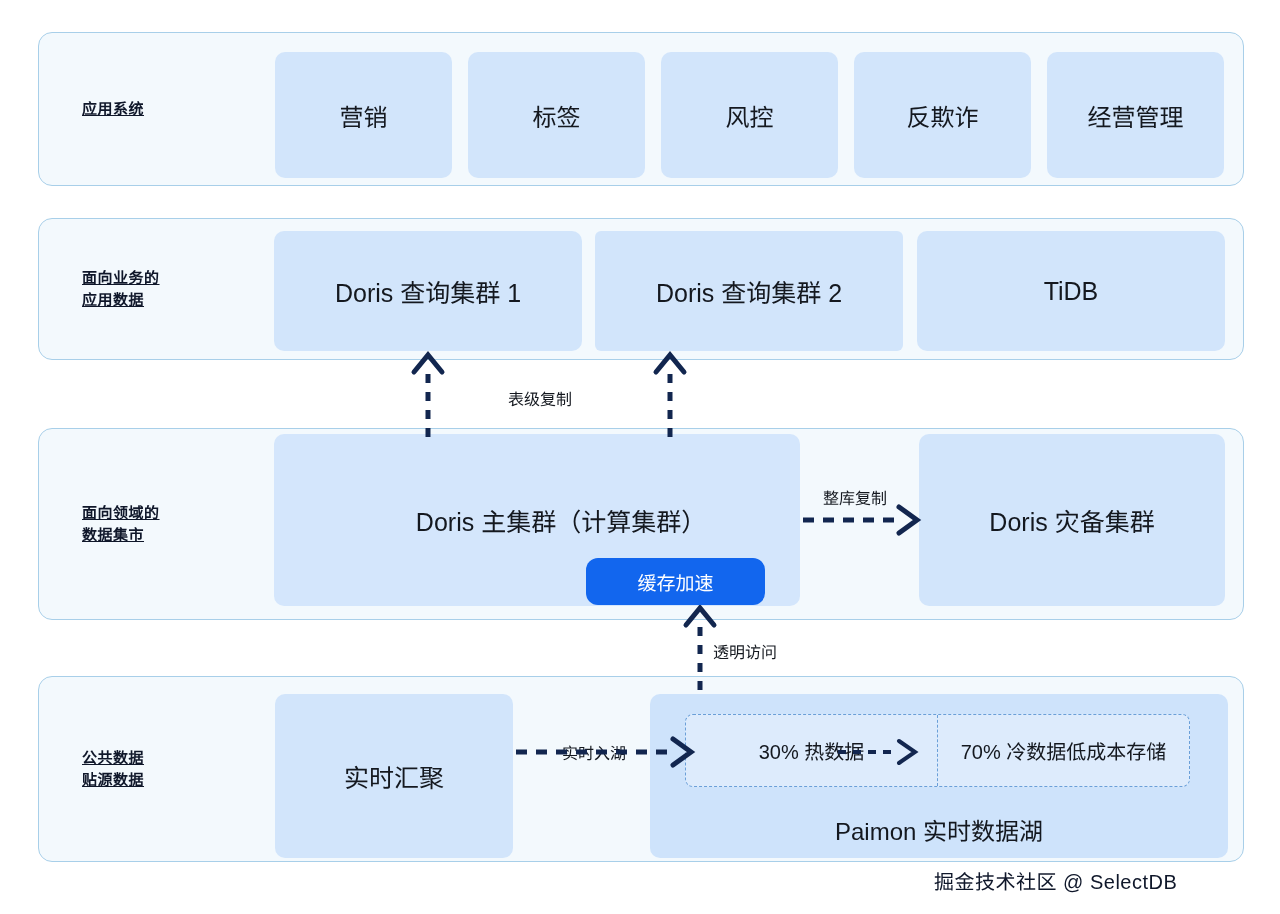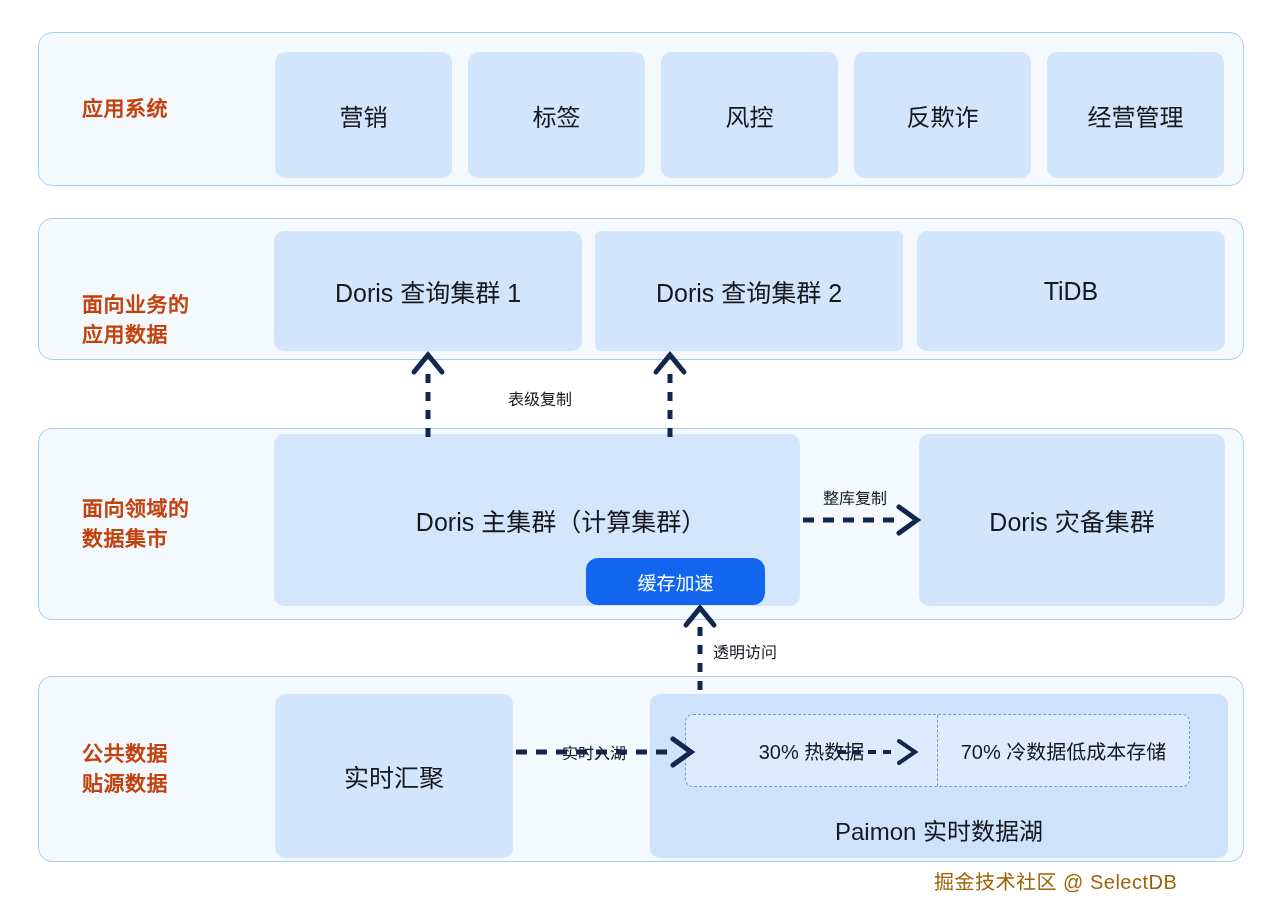--- a/index.html
+++ b/index.html
@@ -26,29 +26,30 @@
     box-sizing: border-box;
     background: #f3f9fd;
     border: 1px solid #a8cfe9;
     border-radius: 14px;
   }
 
   
   .row-label {
     position: absolute;
     box-sizing: border-box;
-    font-size: 21px;
+    font-size: 15px;
     font-weight: bold;
-    color: #c2410c;
+    color: #0f172a;
     line-height: 1.45;
     letter-spacing: 0.5px;
     display: flex;
     flex-direction: column;
     justify-content: center;
     white-space: pre-line;
+    text-decoration: underline;
   }
 
   
   .card {
     position: absolute;
     box-sizing: border-box;
     background: #d2e5fb;
     border-radius: 10px;
     display: flex;
     align-items: center;
@@ -131,21 +132,21 @@
     width: 1280px;
     height: 914px;
     pointer-events: none;
     z-index: 5;
   }
 
   
   .watermark {
     position: absolute;
     font-size: 20px;
-    color: #a16207;
+    color: #0f172a;
     white-space: nowrap;
     letter-spacing: 0.5px;
     z-index: 8;
   }
 </style>
 </head>
 <body>
 
 <div id="canvas">
 
@@ -154,21 +155,21 @@
   <div class="row-label" style="left:82px; top:32px; width:180px; height:154px;">应用系统</div>
 
   <div class="card md" style="left:468px; top:52px; width:177px; height:126px;">标签</div>
   <div class="card md" style="left:275px; top:52px; width:177px; height:126px;">营销</div>
   <div class="card md" style="left:661px; top:52px; width:177px; height:126px;">风控</div>
   <div class="card md" style="left:854px; top:52px; width:177px; height:126px;">反欺诈</div>
   <div class="card md" style="left:1047px; top:52px; width:177px; height:126px;">经营管理</div>
 
   <div class="band" style="left:38px; top:218px; width:1206px; height:142px;"></div>
 
-  <div class="row-label" style="left:82px; top:218px; width:190px; height:142px;margin-top:31px;">面向业务的
+  <div class="row-label" style="left:82px; top:218px; width:190px; height:142px;">面向业务的
 应用数据</div>
 
   <div class="card lg" style="left:274px; top:231px; width:308px; height:120px;">Doris 查询集群 1</div>
   <div class="card lg" style="left:595px; top:231px; width:308px; height:120px;border-radius:6px;">Doris 查询集群 2</div>
   <div class="card lg" style="left:917px; top:231px; width:308px; height:120px;">TiDB</div>
 
   <div class="band" style="left:38px; top:428px; width:1206px; height:192px;"></div>
 
   <div class="row-label" style="left:82px; top:428px; width:190px; height:192px;">面向领域的
 数据集市</div>

